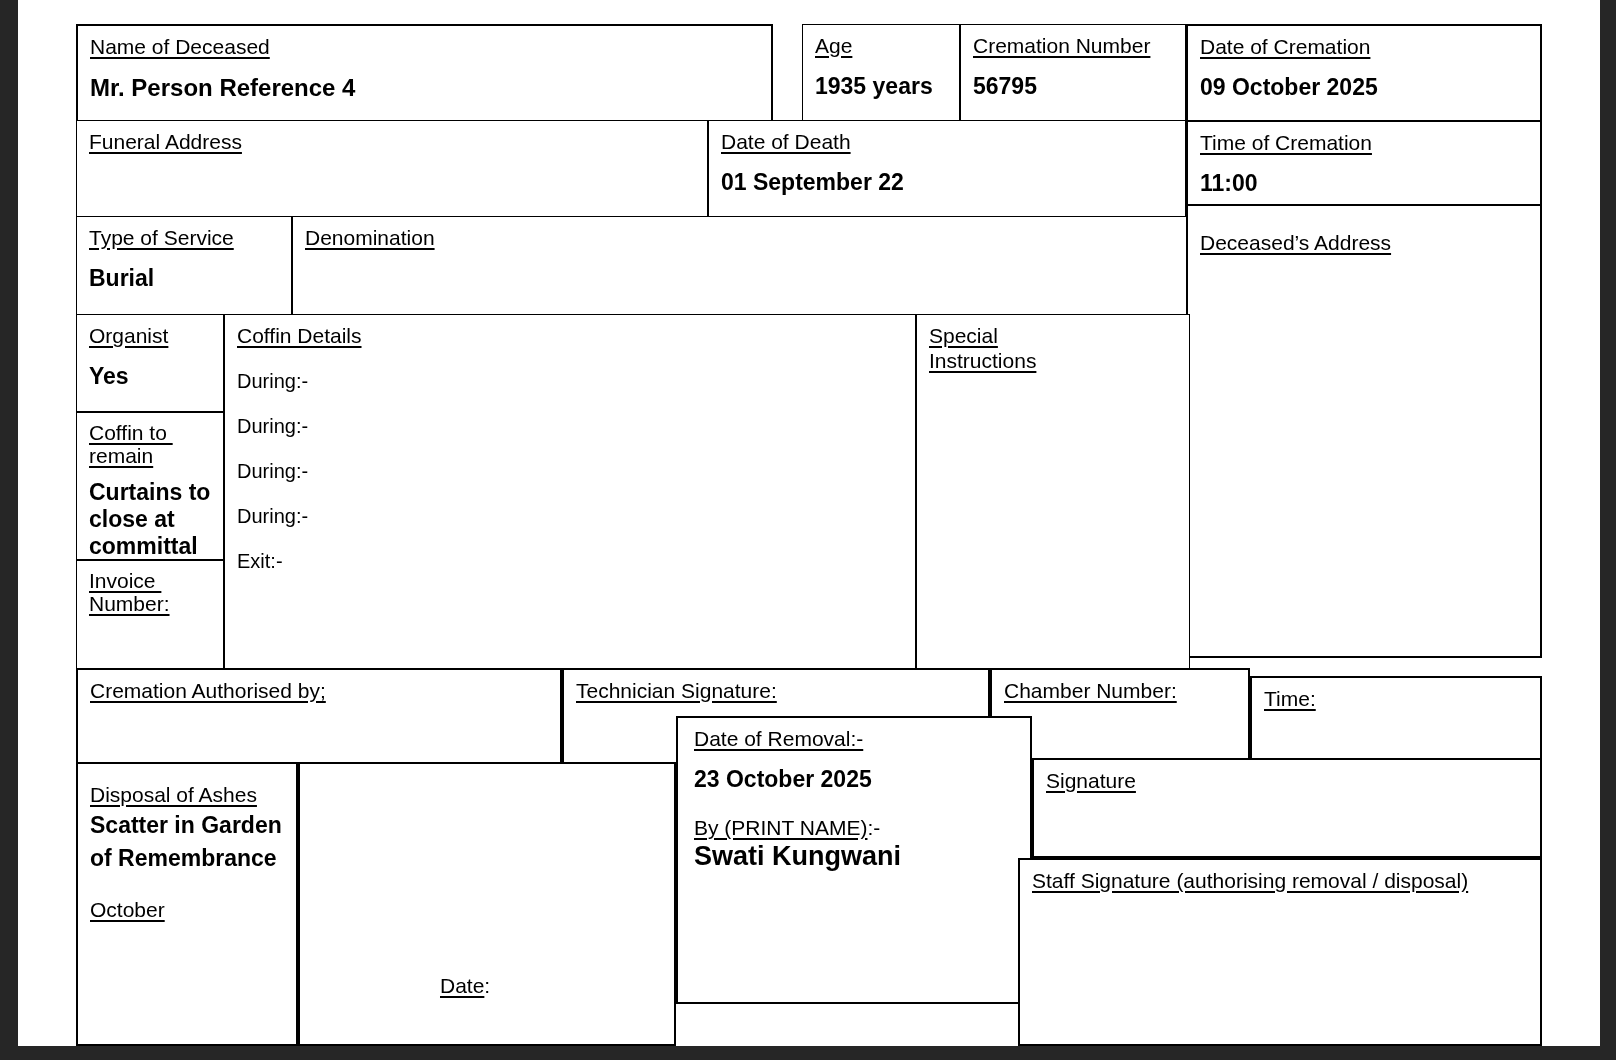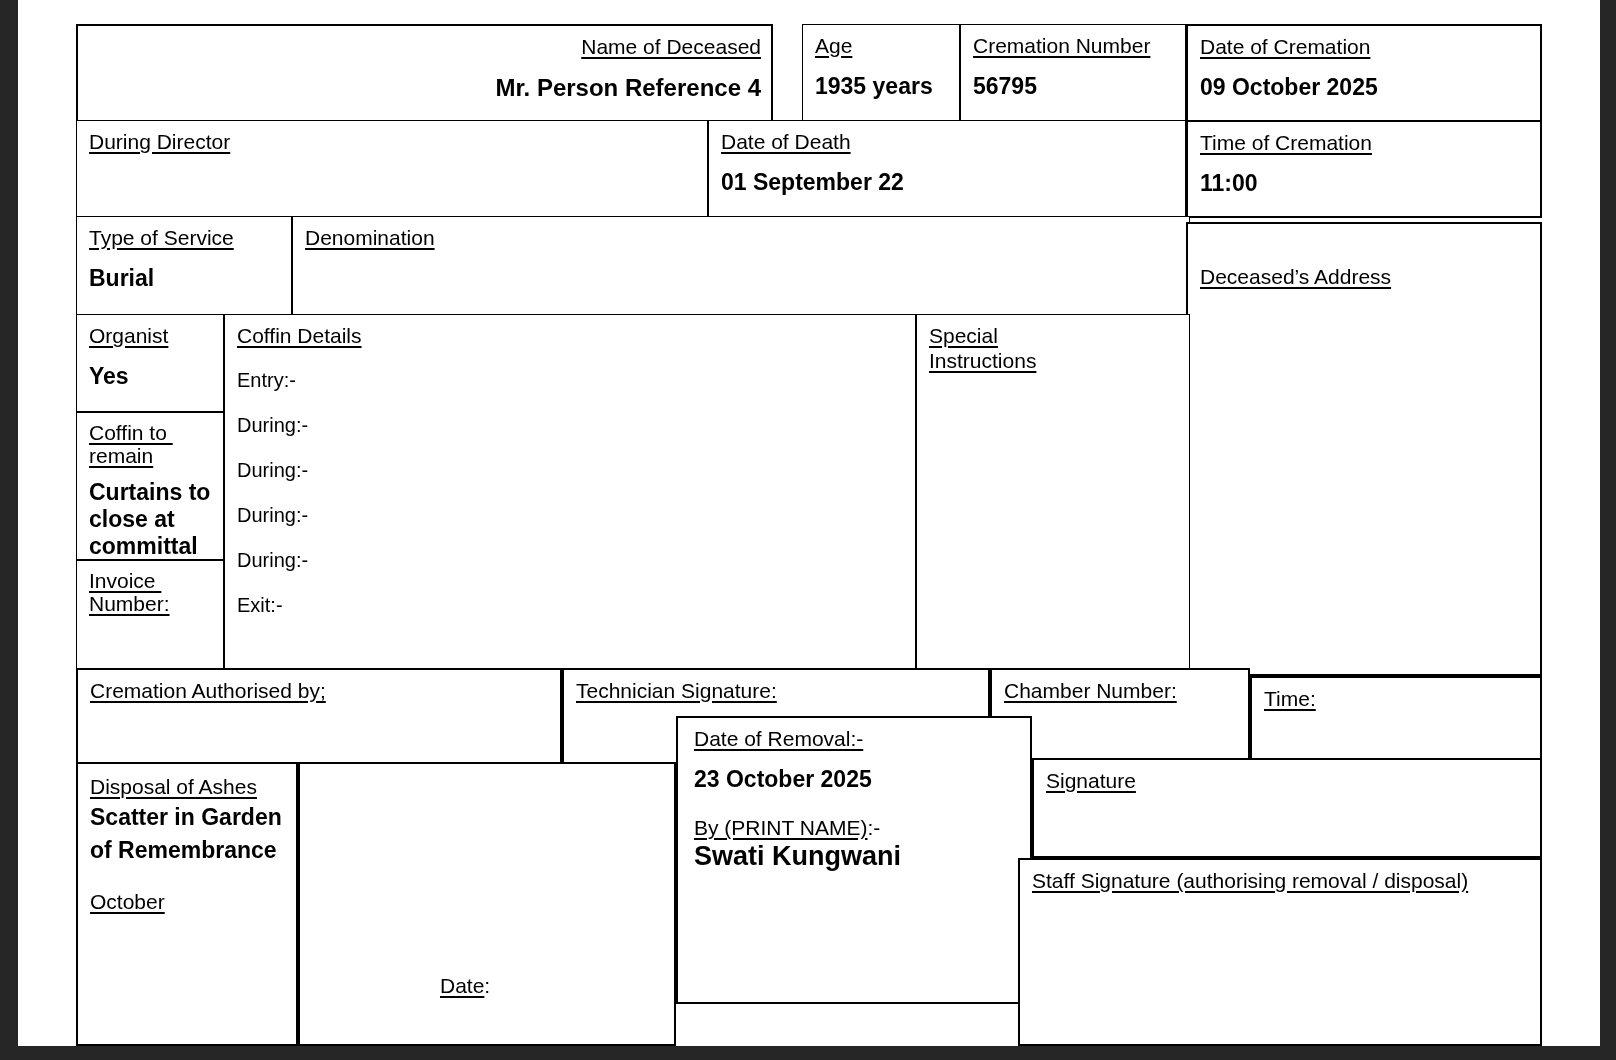--- a/index.html
+++ b/index.html
@@ -90,42 +90,42 @@
 </style>
 </head>
 <body>
 
 <div class="edge-strip" id="left-edge"></div>
 <div class="edge-strip" id="right-edge"></div>
 <div class="edge-strip" id="bottom-edge"></div>
 
 <div class="page">
 
-  <div class="cell thick" style="left:58px; top:24px; width:697px; height:100px;text-align:right;">
+  <div class="cell thick" style="left:58px; top:24px; width:697px; height:100px;">
     <span class="lbl lbl-block">Name of Deceased</span>
     <span class="val">Mr. Person Reference 4</span>
   </div>
 
   <div class="cell" style="left:784px; top:24px; width:158px; height:100px;">
     <span class="lbl lbl-block">Age</span>
     <span class="val small">1935 years</span>
   </div>
 
   <div class="cell" style="left:942px; top:24px; width:226px; height:100px;">
     <span class="lbl lbl-block">Cremation Number</span>
     <span class="val small">56795</span>
   </div>
 
   <div class="cell thick" style="left:1168px; top:24px; width:356px; height:100px;">
     <span class="lbl lbl-block">Date of Cremation</span>
     <span class="val small">09 October 2025</span>
   </div>
 
   <div class="cell" style="left:58px; top:120px; width:632px; height:98px;">
-    <span class="lbl lbl-block">During Director</span>
+    <span class="lbl lbl-block">Funeral Address</span>
     <span class="val"></span>
   </div>
 
   <div class="cell" style="left:690px; top:120px; width:478px; height:98px;">
     <span class="lbl lbl-block">Date of Death</span>
     <span class="val small">01 September 22</span>
   </div>
 
   <div class="cell thick" style="left:1168px; top:120px; width:356px; height:98px;">
     <span class="lbl lbl-block">Time of Cremation</span>
@@ -135,21 +135,21 @@
   <div class="cell" style="left:58px; top:216px; width:216px; height:100px;">
     <span class="lbl lbl-block">Type of Service</span>
     <span class="val small">Burial</span>
   </div>
 
   <div class="cell" style="left:274px; top:216px; width:898px; height:100px;">
     <span class="lbl lbl-block">Denomination</span>
     <span class="val"></span>
   </div>
 
-  <div class="cell thick" style="left:1168px; top:222px; width:356px; height:454px; padding-top:40px;">
+  <div class="cell thick" style="left:1168px; top:204px; width:356px; height:454px; padding-top:24px;">
     <span class="lbl lbl-block">Deceased’s Address</span>
     <span class="val"></span>
   </div>
 
   <div class="cell" style="left:58px; top:314px; width:148px; height:98px;">
     <span class="lbl lbl-block">Organist</span>
     <span class="val small">Yes</span>
   </div>
 
   <div class="cell" style="left:58px; top:412px; width:148px; height:148px;">
@@ -159,21 +159,20 @@
   </div>
 
   <div class="cell" style="left:58px; top:560px; width:148px; height:110px;">
     <span class="lbl lbl-block" style="line-height:23px;">Invoice 
 Number:</span>
     <span class="val small tight"></span>
   </div>
 
   <div class="cell" style="left:206px; top:314px; width:692px; height:356px;">
     <span class="lbl lbl-block">Coffin Details</span>
-    <span class="cue first">Entry:-</span>
     <span class="cue">During:-</span>
     <span class="cue">During:-</span>
     <span class="cue">During:-</span>
     <span class="cue">During:-</span>
     <span class="cue">Exit:-</span>
   </div>
 
   <div class="cell" style="left:898px; top:314px; width:274px; height:356px;">
     <span class="lbl lbl-block" style="line-height:25px;">Special
 Instructions</span>
@@ -193,21 +192,21 @@
   <div class="cell thick" style="left:972px; top:668px; width:260px; height:96px;">
     <span class="lbl lbl-block">Chamber Number:</span>
     <span class="val"></span>
   </div>
 
   <div class="cell thick" style="left:1232px; top:676px; width:292px; height:96px;">
     <span class="lbl lbl-block">Time:</span>
     <span class="val"></span>
   </div>
 
-  <div class="cell thick" style="left:58px; top:762px; width:222px; height:284px; padding-top:10px;">
+  <div class="cell thick" style="left:58px; top:762px; width:222px; height:284px; padding-top:18px;">
     <span class="lbl lbl-block">Disposal of Ashes</span>
     <span class="val small tight" style="margin-top:2px; line-height:33px;">Scatter in Garden of Remembrance</span>
     <span class="lbl lbl-block" style="margin-top:22px;">October</span>
     <span class="val"></span>
   </div>
 
   <div class="cell thick" style="left:280px; top:762px; width:378px; height:284px;">
     <span class="val"></span>
     <span class="centered-date"><span class="u">Date</span><span>:</span></span>
   </div>

